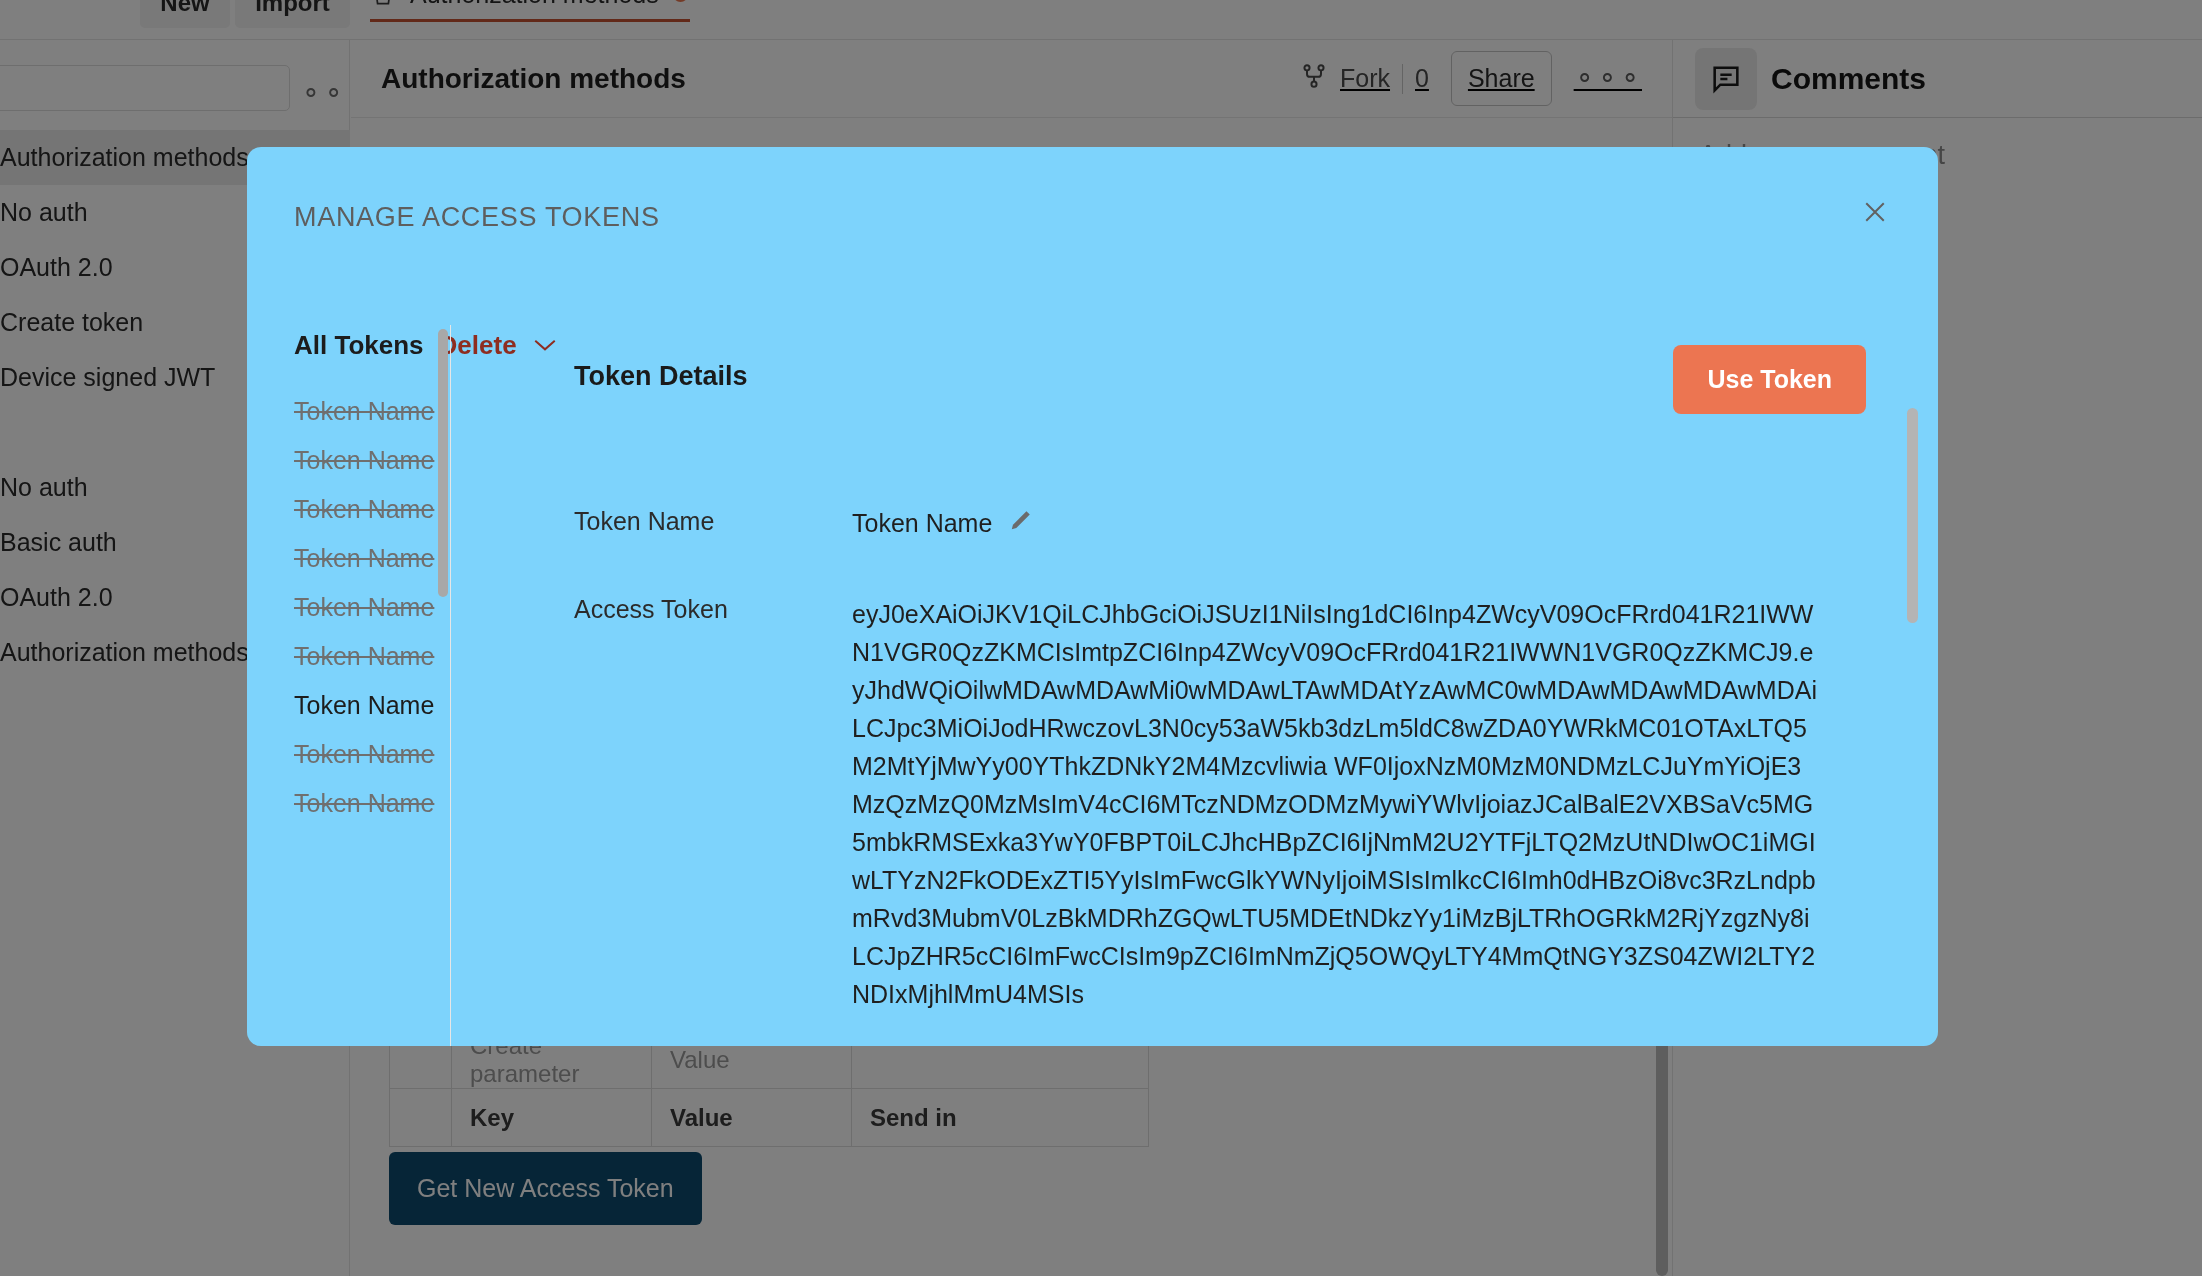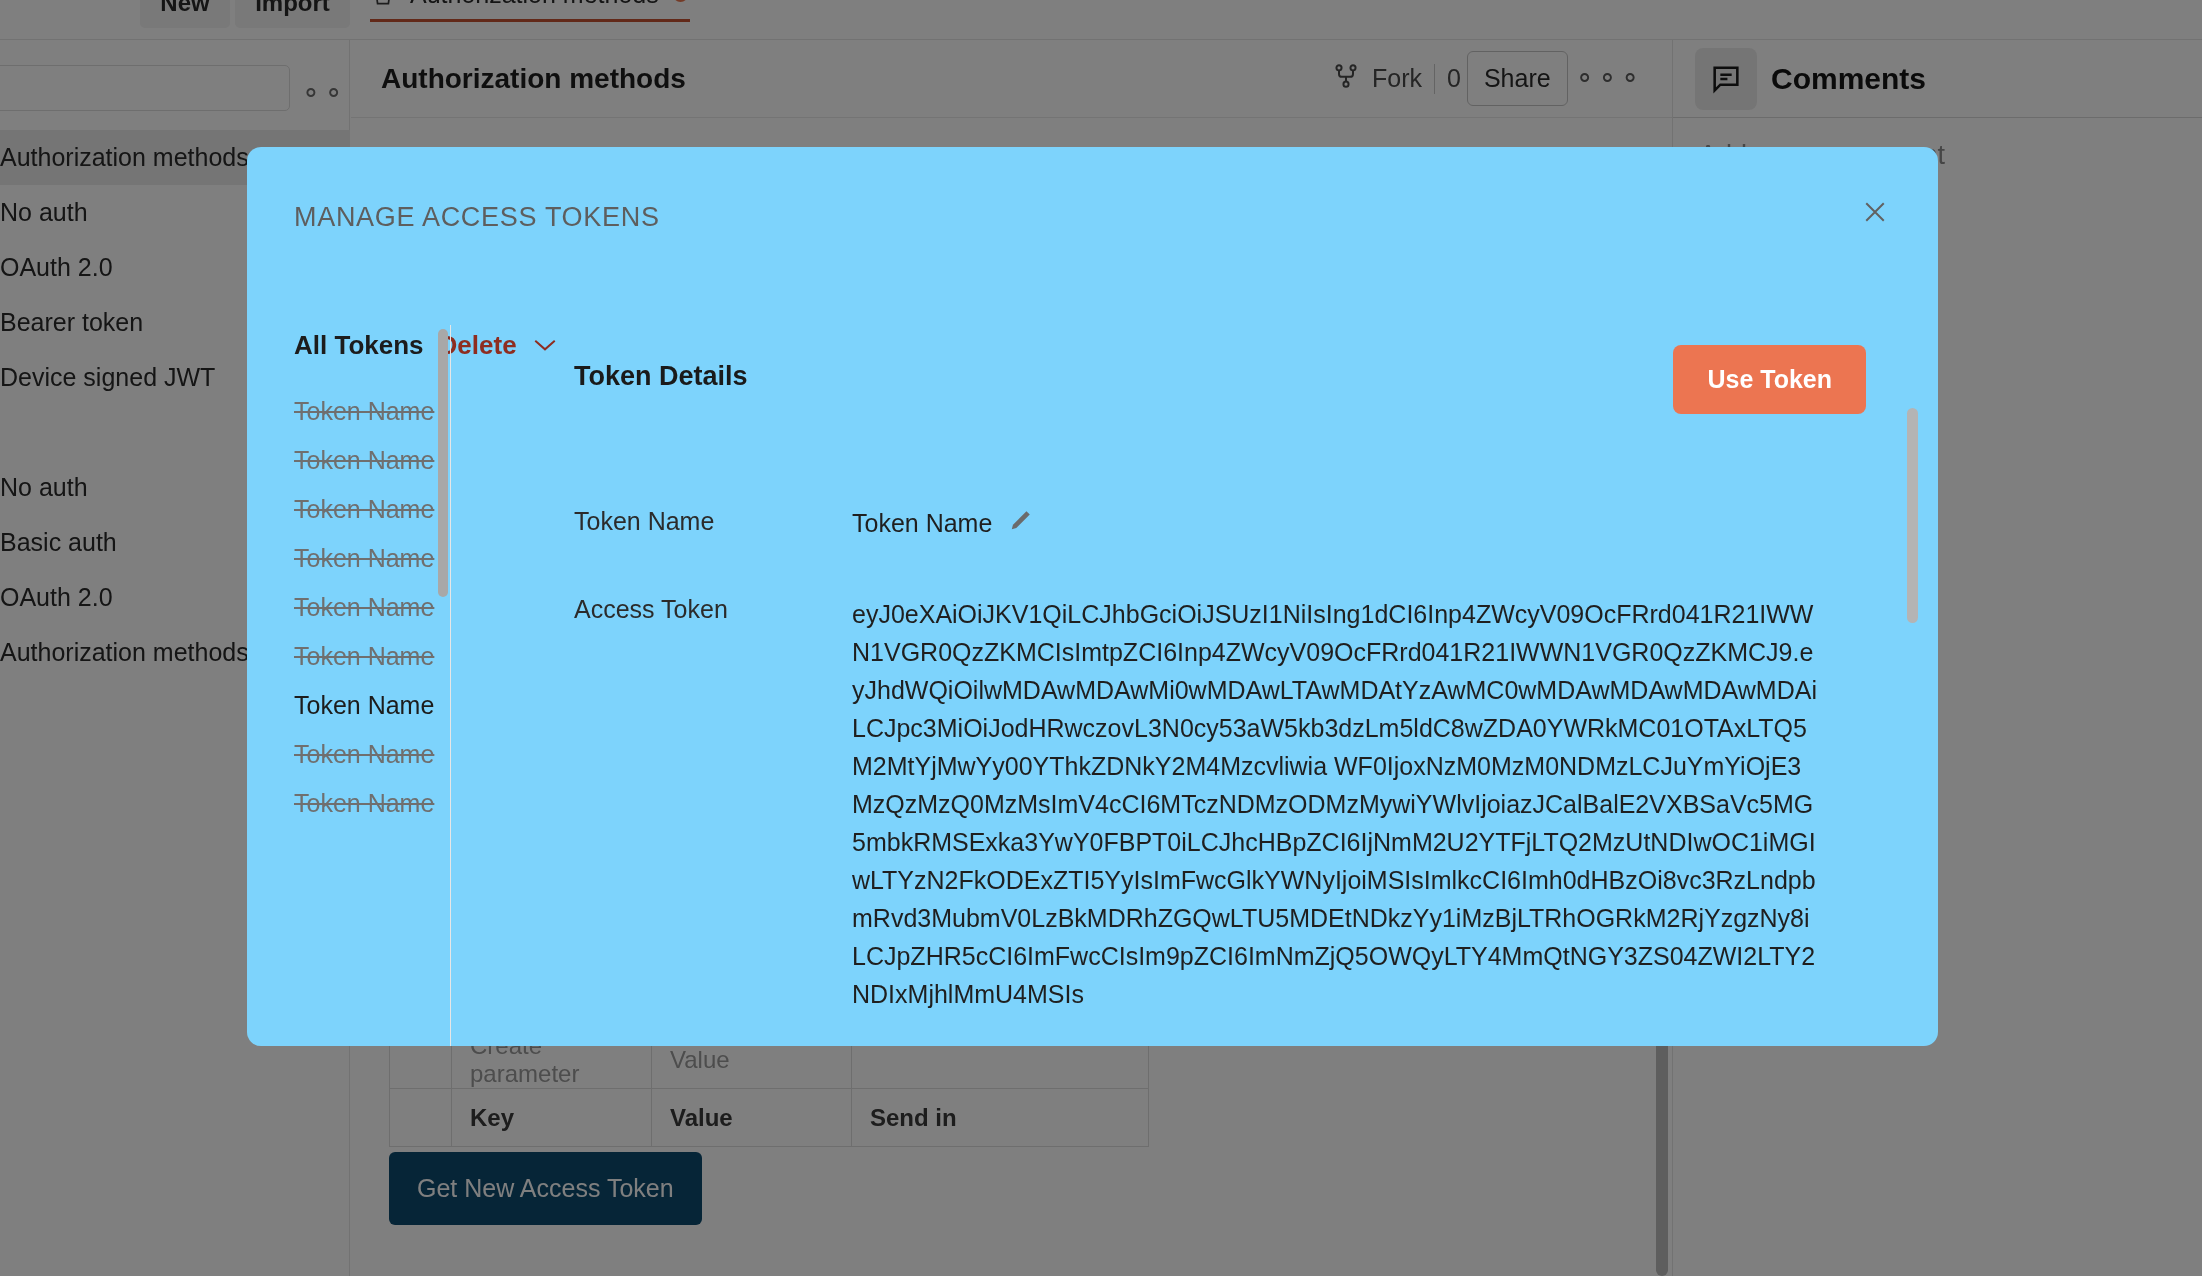--- a/index.html
+++ b/index.html
@@ -53,21 +53,21 @@
   }
   .sb-item.sel { background:#ebebeb; }
 
   .bg-main { position:absolute; left:351px; top:40px; right:530px; bottom:0; background:#fff; }
   .main-head {
     position:absolute; left:0; top:0; right:0; height:78px;
     display:flex; align-items:center; padding:0 30px;
     border-bottom:1px solid #e8e8e8;
   }
   .main-title { font-size:28px; font-weight:700; color:#1f1f1f; }
-  .head-right { margin-left:auto; display:flex; align-items:center; gap:6px; }
+  .head-right { margin-left:auto; display:flex; align-items:center; gap:22px;text-decoration:underline; }
   .fork-wrap { display:flex; align-items:center; gap:12px; font-size:25px; color:#4a4a4a; }
   .fork-div { width:1px; height:30px; background:#c8c8c8; }
   .share-btn {
     border:1px solid #c4c4c4; border-radius:6px; padding:12px 16px;
     font-size:25px; color:#2b2b2b;
   }
   .head-dots { font-size:26px; color:#5c5c5c; letter-spacing:1px; }
 
   
   .param-table {
@@ -192,21 +192,21 @@
         <div class="sb-item sel">
             <span>Authorization methods</span>
           </div>
         <div class="sb-item">
             <span>No auth</span>
           </div>
         <div class="sb-item">
             <span>OAuth 2.0</span>
           </div>
         <div class="sb-item">
-            <span>Bearer token</span>
+            <span>Create token</span>
           </div>
         <div class="sb-item">
             <span>Device signed JWT</span>
           </div>
         <div class="sb-item">
             <span></span>
           </div>
         <div class="sb-item">
             <span>No auth</span>
           </div>

